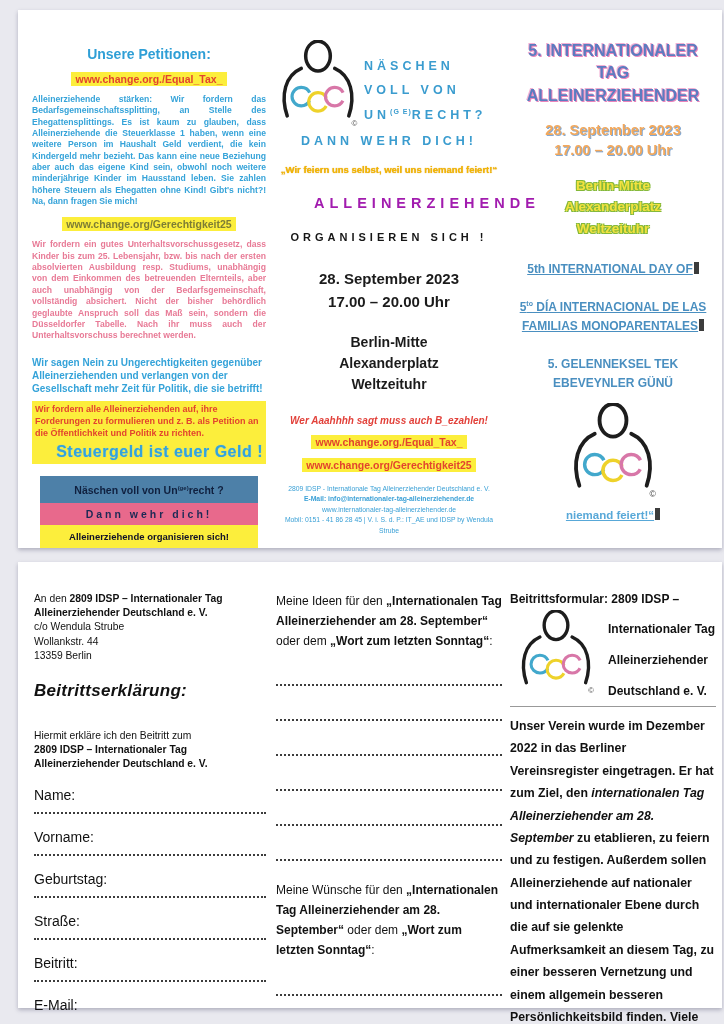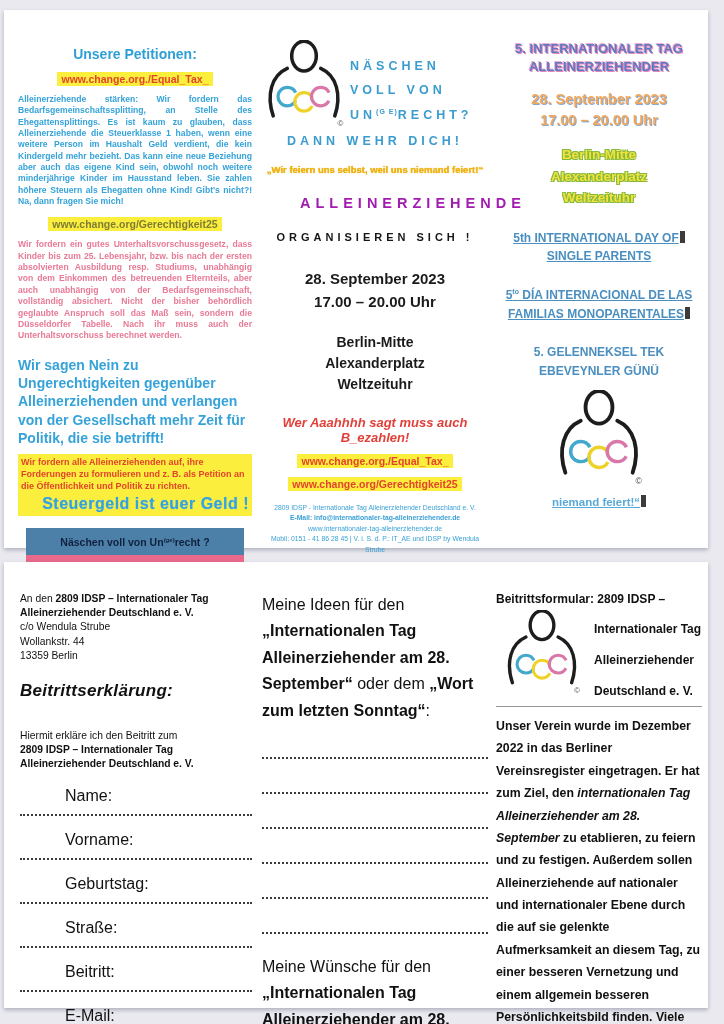--- a/index.html
+++ b/index.html
@@ -2,37 +2,37 @@
 <html><head>
 <meta charset="utf-8">
 <style>
   html,body{margin:0;padding:0;}
   body{
     width:724px;height:1024px;position:relative;overflow:hidden;
     background:#e9e9ef;
     font-family:"Liberation Sans","DejaVu Sans",sans-serif;
     -webkit-font-smoothing:antialiased;
   }
-  .page{position:absolute;left:4px;width:704px;background:#fff;
+  .page{position:absolute;left:18px;width:704px;background:#fff;
         box-shadow:0 2px 4px rgba(70,70,100,.35);}
   #page1{top:10px;height:538px;}
   #page2{top:562px;height:446px;}
   .col{position:absolute;top:30px;}
 
   
   .p1-left{left:14px;width:234px;}
   .pet-heading{color:#2f9fd6;font-weight:bold;font-size:14px;text-align:center;margin-top:6px;}
   .hl-link{display:block;width:max-content;margin:10px auto 0;background:#fcee3c;
            font-weight:bold;font-size:10.5px;padding:1px 4px;}
   .link-red{color:#e2442e;}
   .link-olive{color:#7d7d35;}
   .para{font-size:8.6px;font-weight:bold;text-align:justify;line-height:1.32;margin-top:8px;}
   .para-blue{color:#35a3d9;}
   .para-pink{color:#e87a96;}
-  .para-blue-left{color:#35a3d9;text-align:left;font-size:14px;margin-top:14px;}
+  .para-blue-left{color:#35a3d9;text-align:left;font-size:10px;margin-top:14px;}
   .yellow-block{background:#fcee3c;margin-top:6px;padding:2px 3px 3px;}
   .para-red{color:#e2442e;font-size:9px;font-weight:bold;text-align:left;line-height:1.35;}
   .slogan{color:#35a3d9;font-weight:bold;font-size:16px;text-align:right;margin-top:3px;
           letter-spacing:.5px;text-shadow:0 0 1px #7ec6e8;}
   .box{margin:0 8px;text-align:center;font-weight:bold;}
   .box-blue{background:#4d80a8;color:#10203f;font-size:10.5px;padding:8px 2px 7px;margin-top:12px;}
   .box-pink{background:#e8698c;color:#1c2a55;font-size:10.5px;letter-spacing:3px;padding:5px 2px;}
   .box-yellow{background:#fcee3c;color:#101028;font-size:9.5px;padding:6px 2px;}
   sup.small{font-size:6px;}
 
@@ -42,54 +42,54 @@
   .logo-svg{display:block;}
   .headline{margin-top:14px;margin-left:2px;}
   .headline div{color:#3a9ccf;font-weight:bold;font-size:12.5px;letter-spacing:4px;line-height:1.95;white-space:nowrap;}
   .headline sup{font-size:7px;letter-spacing:1px;}
   .dann{color:#3a9ccf;font-weight:bold;font-size:12.5px;letter-spacing:4px;margin-top:2px;white-space:nowrap;}
   .quote-yellow{color:#f2b705;font-weight:800;font-size:9.5px;margin-top:16px;text-shadow:0 0 1px #d89000;}
   .alleiner{color:#a21caf;font-weight:bold;font-size:14.5px;letter-spacing:5px;margin-top:20px;white-space:nowrap;margin-left:40px;}
   .organisieren{color:#161616;font-weight:bold;font-size:11px;letter-spacing:4px;margin-top:20px;white-space:nowrap;}
   .date-mid{color:#1b1b1b;font-weight:bold;font-size:15px;line-height:1.55;margin-top:24px;}
   .loc-mid{color:#1b1b1b;font-weight:bold;font-size:14px;line-height:1.5;margin-top:18px;}
-  .pun{color:#e2413a;font-weight:bold;font-style:italic;font-size:13px;margin-top:20px;}
+  .pun{color:#e2413a;font-weight:bold;font-style:italic;font-size:10px;margin-top:20px;}
   .mid-link{margin-top:9px;}
   .footer-small{color:#3aa0d6;font-size:6.8px;line-height:1.55;margin-top:12px;}
   .footer-small .bold{font-weight:bold;}
 
   
   .p1-right{left:492px;width:206px;text-align:center;}
-  .big-title{color:#5b7cc0;font-weight:bold;font-size:13px;line-height:1.4;
+  .big-title{color:#5b7cc0;font-weight:bold;font-size:16px;line-height:1.4;
              text-shadow:1px 1px 0 rgba(232,110,175,.85),-1px -1px 0 rgba(232,110,175,.55);}
   .date-orange{color:#f2a85c;font-weight:bold;font-size:14.5px;line-height:1.4;margin-top:13px;
              text-shadow:1px 1px 0 rgba(120,160,205,.9);}
   .loc-outline{color:#f2e23e;font-weight:bold;font-size:13.5px;line-height:1.6;margin-top:14px;
              text-shadow:-1px -1px 0 #84b838,1px -1px 0 #84b838,-1px 1px 0 #84b838,1px 1px 0 #84b838;}
   .lang-head{color:#4a8fc0;font-weight:bold;font-size:12px;line-height:1.55;margin-top:20px;}
   .lang-head .u{text-decoration:underline;}
   .lang-head sup{font-size:7px;}
   .cursor{display:inline-block;width:5px;height:12px;background:#3c3c3c;margin-left:1px;vertical-align:-1px;}
   .logo-right{margin-top:10px;}
   .quote-blue{color:#58a8d8;font-weight:bold;font-size:11.5px;line-height:1.5;margin-top:4px;}
   .quote-blue .u{text-decoration:underline;}
 
   
   .p2-left{left:16px;width:232px;}
   .addr{font-size:10.3px;line-height:1.38;color:#111;}
   .addr .bold{font-weight:bold;}
   .beitritt-head{font-size:17px;font-weight:bold;font-style:italic;color:#111;margin-top:18px;letter-spacing:.3px;}
   .intro{font-size:10.3px;line-height:1.38;color:#111;margin-top:28px;}
   .field{margin-top:15px;}
-  .field-label{font-size:16px;color:#111;margin-left:45px;}
+  .field-label{font-size:14px;color:#111;}
   .writein-line{border-bottom:2px dotted #3c3c3c;height:9px;}
   .field .gap-lg{height:22px;}
 
   .p2-mid{left:258px;width:226px;}
-  .mid-head{font-size:16px;line-height:1.65;color:#111;}
+  .mid-head{font-size:12px;line-height:1.65;color:#111;}
   .mid-head .bold{font-weight:bold;}
   .lines-block .writein-line{height:33px;}
   .wishes-head{margin-top:20px;}
 
   .p2-right{left:492px;width:206px;}
   .form-head{font-size:12px;font-weight:bold;color:#111;}
   .logo-org-row{display:flex;align-items:flex-start;margin-top:4px;}
   .org-lines{margin-left:6px;margin-top:12px;}
   .org-lines div{font-size:12px;font-weight:bold;color:#111;margin-top:17px;white-space:nowrap;}
   .org-lines div:first-child{margin-top:0;}
@@ -172,21 +172,20 @@
       <div>28. September 2023</div>
       <div>17.00 – 20.00 Uhr</div>
     </div>
     <div class="loc-outline">
       <div>Berlin-Mitte</div>
       <div>Alexanderplatz</div>
       <div>Weltzeituhr</div>
     </div>
     <div class="lang-head">
       <div><span class="u">5th INTERNATIONAL DAY OF</span><span class="cursor"></span></div>
-      <div><span class="u">SINGLE PARENTS</span></div>
     </div>
     <div class="lang-head">
       <div><span class="u"><span>5</span><sup>to</sup><span> DÍA INTERNACIONAL DE LAS</span></span></div>
       <div><span class="u">FAMILIAS MONOPARENTALES</span><span class="cursor"></span></div>
     </div>
     <div class="lang-head">
       <div>5. GELENNEKSEL TEK</div>
       <div>EBEVEYNLER GÜNÜ</div>
     </div>
     <div class="logo-right">

